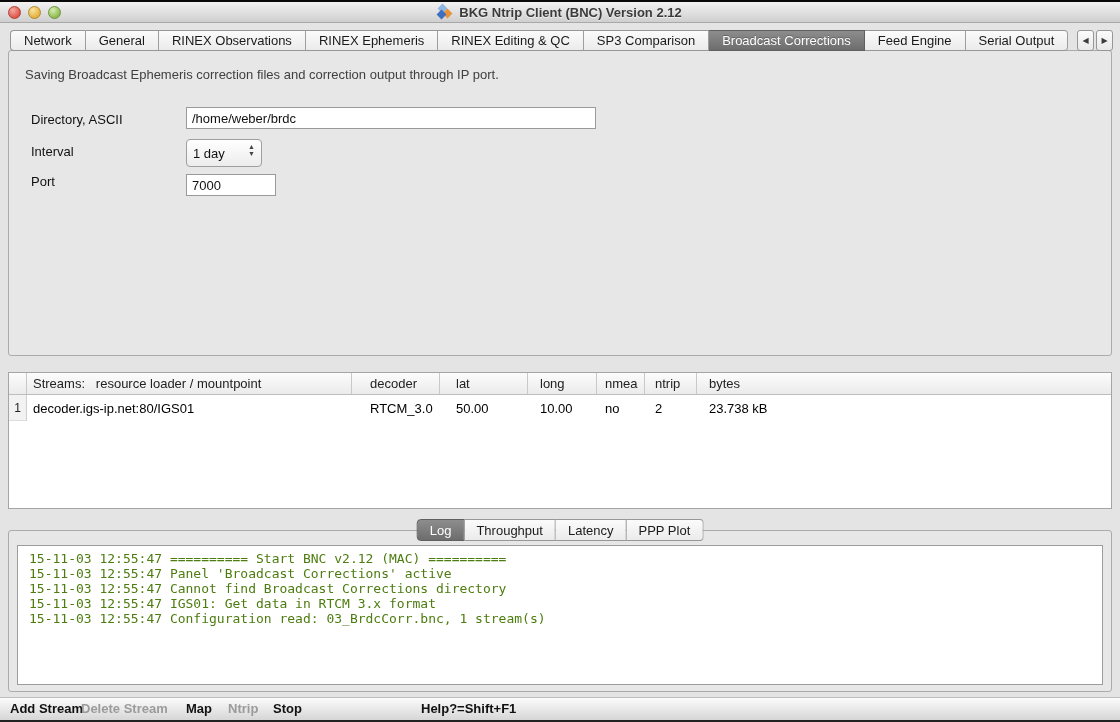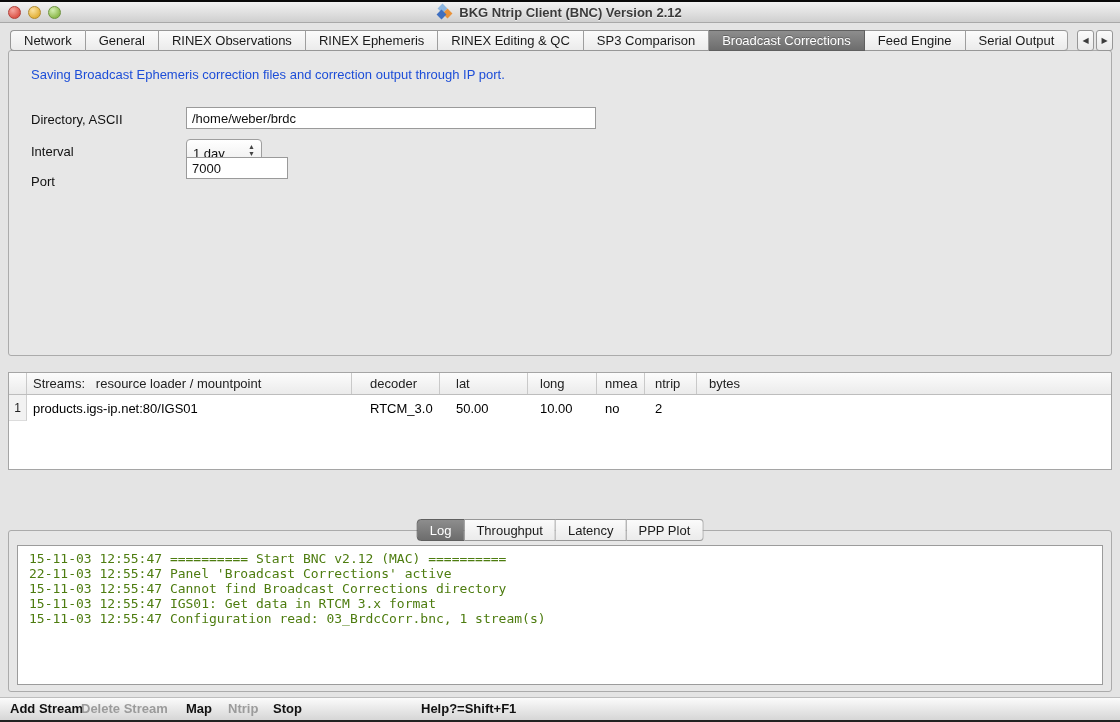--- a/index.html
+++ b/index.html
@@ -37,35 +37,35 @@
   .tab.active { background:linear-gradient(#8d8d8d,#6d6d6d); color:#fff; border-color:#5f5f5f;
     text-shadow:0 -1px 0 rgba(0,0,0,.25); }
   .tab-scrollers { position:absolute; right:7px; top:30px; display:flex; gap:2px; z-index:5; }
   .scroller { width:17px; height:21px; background:linear-gradient(#fbfbfb,#e9e9e9);
     border:1px solid #979797; border-radius:3px; display:flex; align-items:center; justify-content:center;
     font-size:8px; color:#3c3c3c; }
 
   
   .pane { position:absolute; left:8px; top:50px; width:1104px; height:306px;
     background:#e7e7e7; border:1px solid #ababab; border-radius:3px; }
-  .description { position:absolute; left:22px; top:16px; color:#1d4ed8; }
+  .description { position:absolute; left:16px; top:16px; color:#404040; }
   .form-label { position:absolute; left:22px; color:#111; }
   .lbl-dir { top:61px; } .lbl-int { top:93px; } .lbl-port { top:123px; }
   .text-input { position:absolute; left:177px; height:22px; border:1px solid #9a9a9a;
     background:#fff; font-family:"Liberation Sans",sans-serif; font-size:13px; padding:8px 5px; color:#111; }
   .inp-dir { top:56px; width:410px; }
-  .inp-port { top:106px; width:102px; }
+  .inp-port { top:123px; width:90px; }
   .combo { position:absolute; left:177px; top:88px; width:76px; height:28px;
     background:linear-gradient(#ffffff,#ececec); border:1px solid #9f9f9f; border-radius:4px;
     display:flex; align-items:center; padding:0 6px; color:#111; }
   .combo .arrows { position:absolute; right:6px; top:3px; display:flex; flex-direction:column; line-height:7px;
     font-size:7px; color:#444; }
 
   
-  .streams { position:absolute; left:8px; top:372px; width:1104px; height:98px;
+  .streams { position:absolute; left:8px; top:372px; width:1104px; height:137px;
     background:#fff; border:1px solid #a5a5a5; }
   .thead, .trow { display:grid; grid-template-columns:18px 325px 88px 88px 69px 48px 52px auto; }
   .thead { height:22px; background:linear-gradient(#fcfcfc,#ebebeb); border-bottom:1px solid #bdbdbd; }
   .thead .cell { display:flex; align-items:center; border-right:1px solid #c9c9c9; color:#222;
     white-space:pre; overflow:hidden; }
   .thead .cell:last-child { border-right:none; }
   .thead .rownum-h { border-right:1px solid #c9c9c9; }
   .cell.c-mp { padding-left:6px; } .cell.c-dec { padding-left:18px; } .cell.c-lat { padding-left:16px; }
   .cell.c-long { padding-left:12px; } .cell.c-nmea { padding-left:8px; } .cell.c-ntrip { padding-left:10px; }
   .cell.c-bytes { padding-left:12px; }
@@ -165,33 +165,34 @@
       <div class="cell c-mp">Streams:   resource loader / mountpoint</div>
       <div class="cell c-dec">decoder</div>
       <div class="cell c-lat">lat</div>
       <div class="cell c-long">long</div>
       <div class="cell c-nmea">nmea</div>
       <div class="cell c-ntrip">ntrip</div>
       <div class="cell c-bytes">bytes</div>
     </div>
     <div class="trow">
       <div class="rownum">1</div>
-      <div class="cell c-mp">products.igs-ip.net:80/IGS01</div>
+      <div class="cell c-mp">decoder.igs-ip.net:80/IGS01</div>
       <div class="cell c-dec">RTCM_3.0</div>
       <div class="cell c-lat">50.00</div>
       <div class="cell c-long">10.00</div>
       <div class="cell c-nmea">no</div>
       <div class="cell c-ntrip">2</div>
+      <div class="cell c-bytes">23.738 kB</div>
     </div>
   </div>
 
   <div class="logpanel">
     <div class="logbox">
       <div class="logline">15-11-03 12:55:47 ========== Start BNC v2.12 (MAC) ==========</div>
-      <div class="logline">22-11-03 12:55:47 Panel 'Broadcast Corrections' active</div>
+      <div class="logline">15-11-03 12:55:47 Panel 'Broadcast Corrections' active</div>
       <div class="logline">15-11-03 12:55:47 Cannot find Broadcast Corrections directory</div>
       <div class="logline">15-11-03 12:55:47 IGS01: Get data in RTCM 3.x format</div>
       <div class="logline">15-11-03 12:55:47 Configuration read: 03_BrdcCorr.bnc, 1 stream(s)</div>
     </div>
   </div>
   <div class="logtabs">
     <div class="ltab active">Log</div>
     <div class="ltab">Throughput</div>
     <div class="ltab">Latency</div>
     <div class="ltab last">PPP Plot</div>

